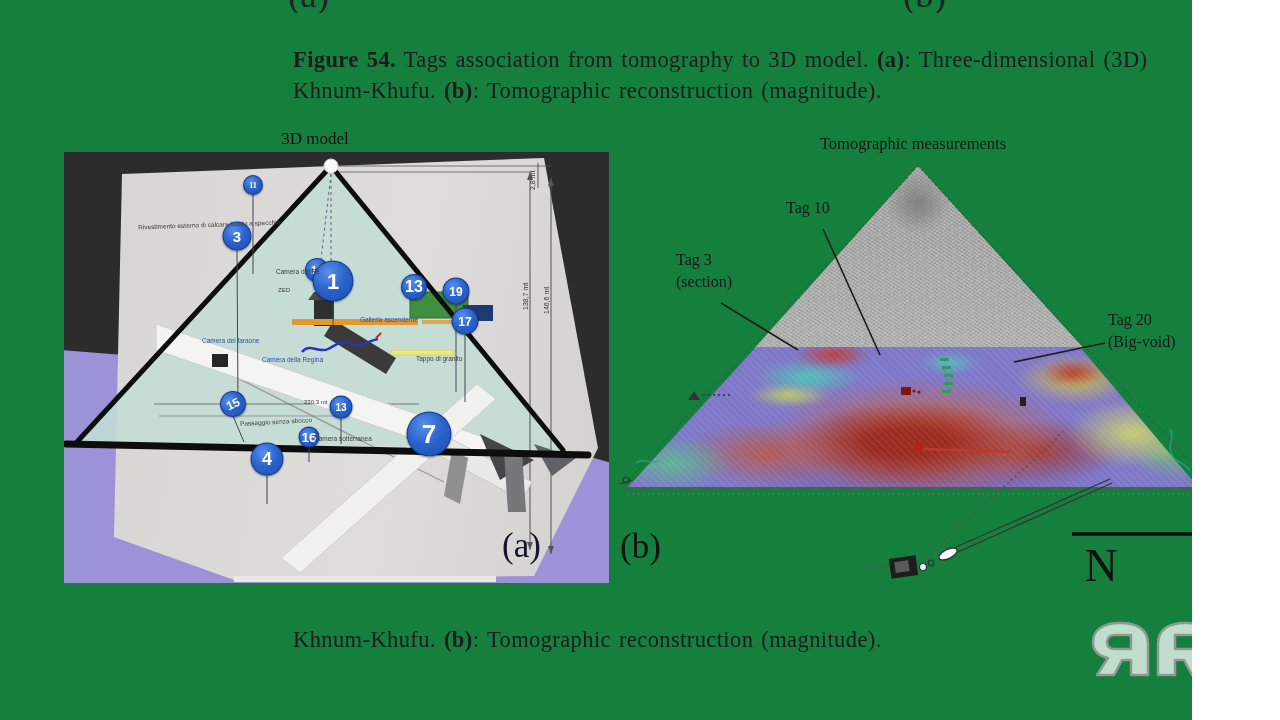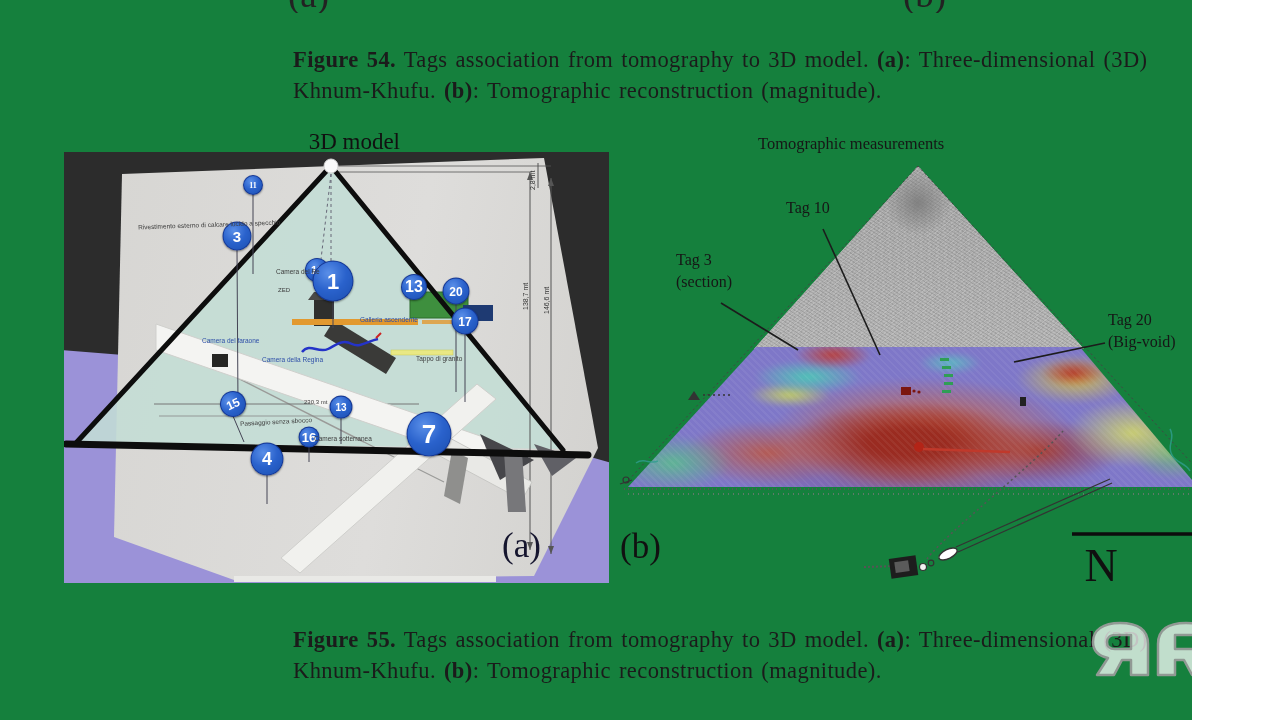--- a/index.html
+++ b/index.html
@@ -23,21 +23,21 @@
   .panelA .bstrip{position:absolute;left:170px;top:424px;width:262px;height:6px;background:#e9e9e6;}
   .tag{position:absolute;transform:translate(-50%,-50%);border-radius:50%;
     background:radial-gradient(circle at 38% 30%,#5a8fe8 0%,#2a62cc 48%,#1c4fb0 100%);
     border:1px solid rgba(18,48,140,.85);color:#fff;display:flex;align-items:center;justify-content:center;
     font-family:"Liberation Sans",sans-serif;font-weight:700;box-shadow:0 1px 2px rgba(0,0,0,.45);}
   .note{position:absolute;font-family:"Liberation Sans",sans-serif;color:#3c3c3c;white-space:nowrap;}
   .note.blue{color:#2e4fa8;}
   .dimlabel{position:absolute;font-family:"Liberation Sans",sans-serif;font-size:7px;color:#333;
     transform:rotate(-90deg);transform-origin:left top;white-space:nowrap;}
   .cornerA{position:absolute;left:438px;top:374px;font-size:35px;color:#15152e;}
-  .ptitle{position:absolute;font-size:23px;color:#111;text-align:right;}
+  .ptitle{position:absolute;font-size:17px;color:#111;text-align:center;}
   
   .panelB{position:absolute;left:618px;top:133px;width:655px;height:467px;}
   .panelB .texture{position:absolute;inset:0;
     background-color:#b2b2b2;
     background-image:
       radial-gradient(circle 40px at 300px 70px,rgba(125,125,125,.9),rgba(125,125,125,0) 80%),
       repeating-linear-gradient(32deg,rgba(0,0,0,.10) 0 1px,transparent 1px 3px),
       repeating-linear-gradient(-41deg,rgba(255,255,255,.15) 0 1px,transparent 1px 3px),
       linear-gradient(180deg,#a4a4a4,#c4c4c4);
     clip-path:polygon(300px 33px,136px 216px,466px 216px);}
@@ -153,21 +153,21 @@
         <line x1="169" y1="264" x2="180" y2="290"></line>
         <line x1="203" y1="322" x2="203" y2="352"></line>
       </g>
     </svg>
 
     <div class="tag" style="left:189px;top:33px;width:18px;height:18px;font-size:8px;font-family:Liberation Serif, serif;">11</div>
     <div class="tag" style="left:173px;top:84px;width:27px;height:27px;font-size:15px;">3</div>
     <div class="tag" style="left:253px;top:118px;width:22px;height:22px;font-size:11px;">12</div>
     <div class="tag" style="left:269px;top:129px;width:39px;height:39px;font-size:22px;">1</div>
     <div class="tag" style="left:350px;top:135px;width:24px;height:24px;font-size:16px;">13</div>
-    <div class="tag" style="left:392px;top:139px;width:25px;height:25px;font-size:12px;">20</div>
+    <div class="tag" style="left:392px;top:139px;width:25px;height:25px;font-size:12px;">19</div>
     <div class="tag" style="left:401px;top:169px;width:25px;height:25px;font-size:12px;">17</div>
     <div class="tag" style="left:169px;top:252px;width:24px;height:24px;font-size:12px;transform:translate(-50%,-50%) rotate(-25deg);">15</div>
     <div class="tag" style="left:277px;top:255px;width:21px;height:21px;font-size:10px;">13</div>
     <div class="tag" style="left:245px;top:285px;width:19px;height:19px;font-size:13px;">16</div>
     <div class="tag" style="left:203px;top:307px;width:31px;height:31px;font-size:18px;">4</div>
     <div class="tag" style="left:365px;top:282px;width:43px;height:43px;font-size:26px;">7</div>
 
     <div class="note" style="left:74px;top:69px;font-size:6.5px;transform:rotate(-2deg);">Rivestimento esterno di calcare lucido a specchio</div>
     <div class="note" style="left:212px;top:116px;font-size:6.5px;">Camera del Re</div>
     <div class="note" style="left:214px;top:135px;font-size:6px;">ZED</div>
@@ -180,21 +180,21 @@
     <div class="note" style="left:250px;top:283px;font-size:6.5px;">Camera sotterranea</div>
 
     <div class="dimlabel" style="left:465px;top:38px;">2,8 mt</div>
     <div class="dimlabel" style="left:458px;top:158px;">138,7 mt</div>
     <div class="dimlabel" style="left:479px;top:162px;">146,6 mt</div>
 
     <div class="cornerA">(a)</div>
   </div>
 
   <div class="panelB">
-    <div class="blabel" style="left:140px;top:0px;width:310px;font-size:16.5px;">Tomographic measurements</div>
+    <div class="blabel" style="left:140px;top:0px;width:310px;text-align:center;font-size:16.5px;">Tomographic measurements</div>
 
     <div class="texture"></div>
     <div class="heatwrap">
         <div class="heat"></div>
       </div>
     <div class="speck"></div>
 
     <svg width="655" height="467" viewBox="0 0 655 467">
 
       <path d="M300,33 L6,352" stroke="#444" stroke-width="1" stroke-dasharray="2,3" fill="none"></path>
@@ -253,21 +253,20 @@
     </div>
     <div class="blabel" style="left:490px;top:176px;">
       <div>Tag 20</div>
       <div>(Big-void)</div>
     </div>
     <div class="northN">N</div>
     <div class="cornerB">(b)</div>
   </div>
 
   <div class="caption" style="left:293px;top:624px;">
-    <div class="cap-line"><b>Figure 55.</b><span> Tags association from tomography to 3D model. </span><b>(a)</b><span>: Three-dimensional (3D)</span></div>
     <div class="cap-line"><span>Khnum-Khufu. </span><b>(b)</b><span>: Tomographic reconstruction (magnitude).</span></div>
   </div>
 
   <svg class="wmark" viewBox="0 0 150 62">
     <g fill="rgba(255,255,255,0.8)" stroke="#9c9c9c" stroke-width="2.5" stroke-linejoin="round" fill-rule="evenodd">
       <path transform="translate(74,0) scale(-1,1)" d="M8,26 C8,10 20,5 36,5 C53,5 63,12 63,24 C63,33 57,38 48,40 L59,57 L42,57 L34,42 L25,42 L25,57 L8,57 Z
            M25,17 L41,17 C47,17 49,21 49,24 C49,28 47,31 41,31 L25,31 Z"></path>
       <path transform="translate(68,0)" d="M8,26 C8,10 20,5 36,5 C53,5 63,12 63,24 C63,33 57,38 48,40 L59,57 L42,57 L34,42 L25,42 L25,57 L8,57 Z
            M25,17 L41,17 C47,17 49,21 49,24 C49,28 47,31 41,31 L25,31 Z"></path>
     </g>

